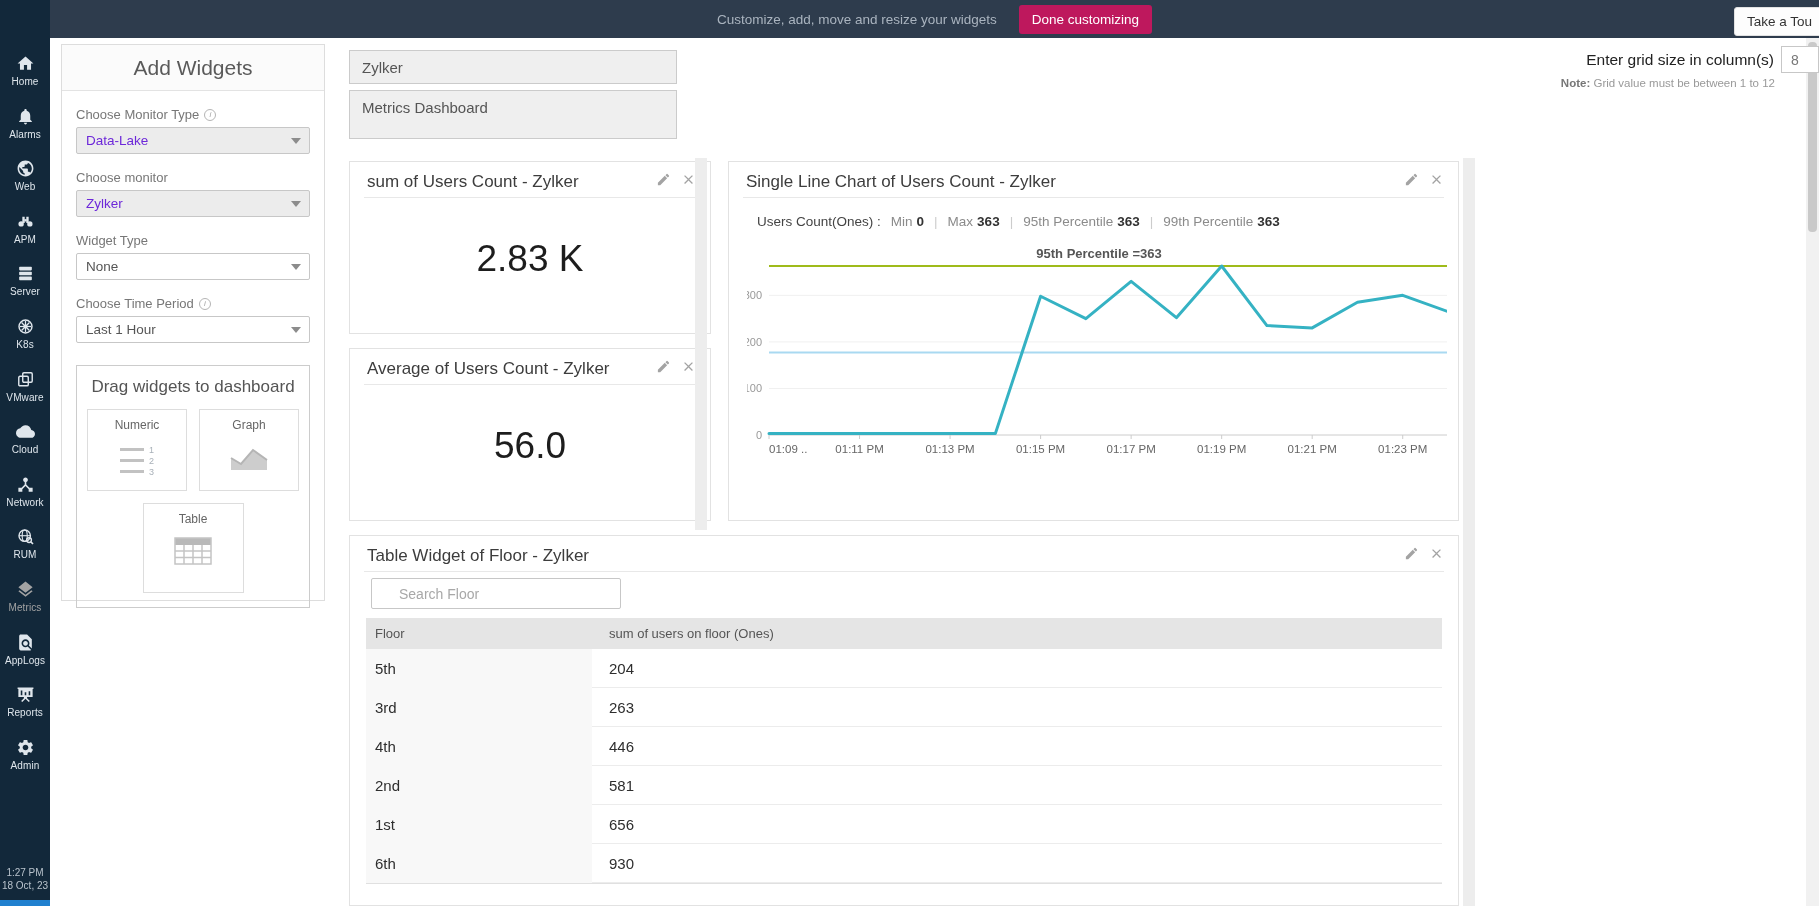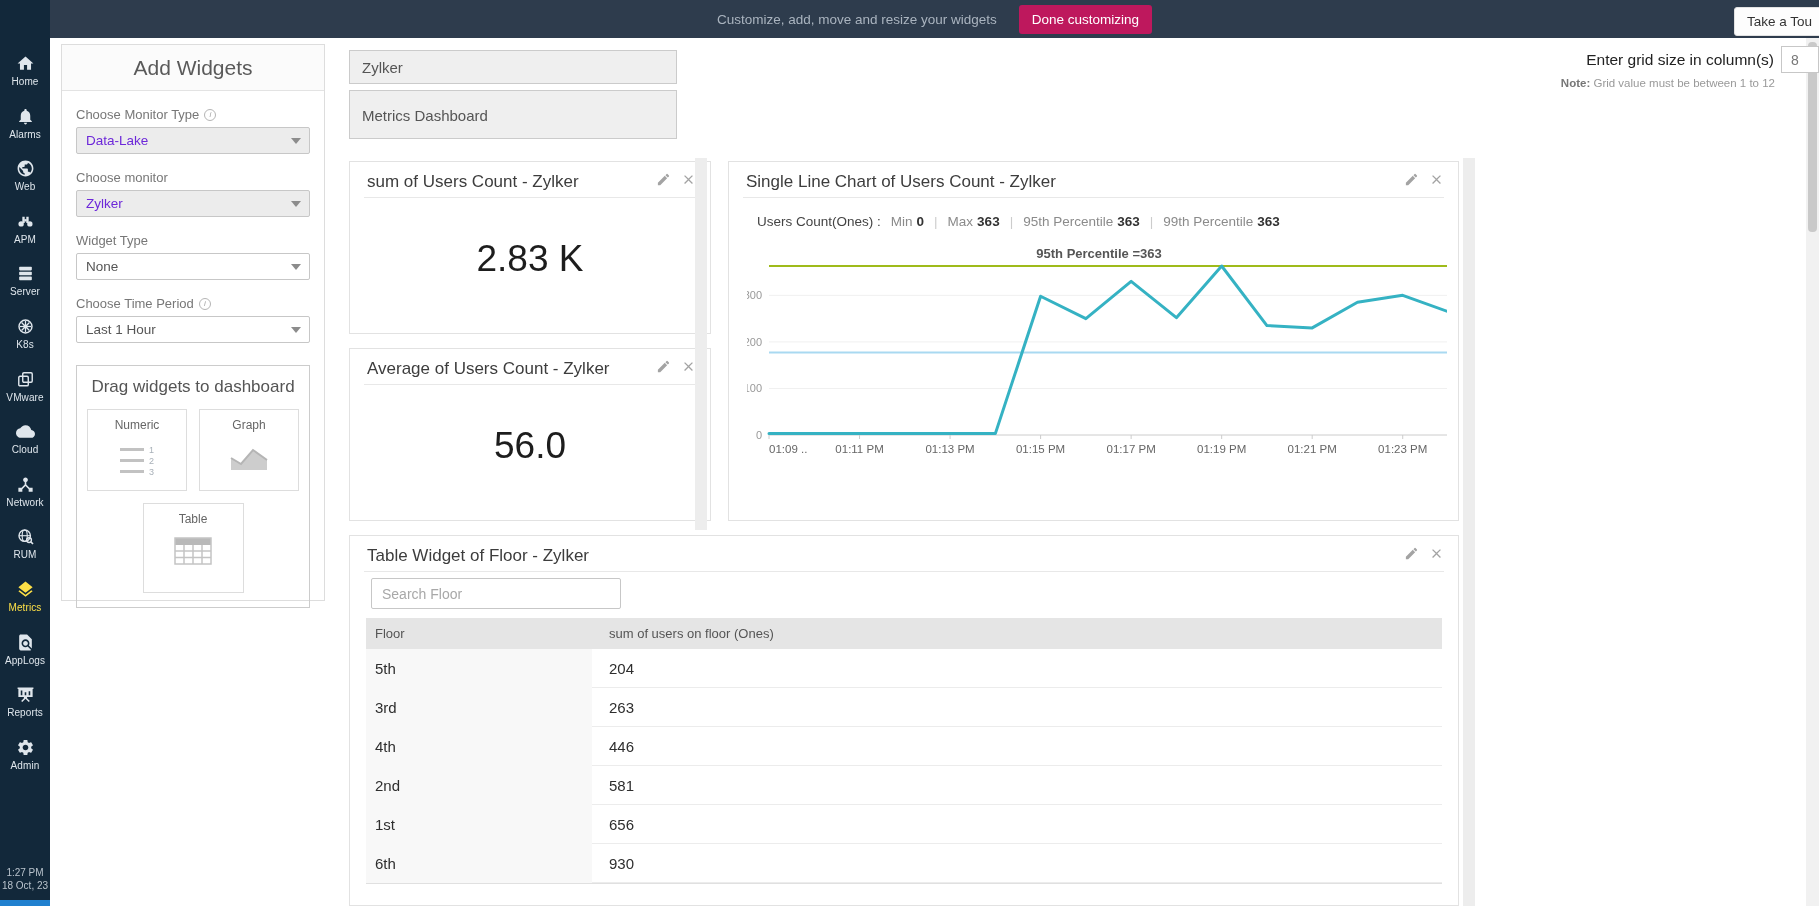--- a/index.html
+++ b/index.html
@@ -6,21 +6,21 @@
   html,body { width:1819px; height:906px; }
   body { font-family:"Liberation Sans", sans-serif; background:#fff; overflow:hidden; }
   #app { position:relative; width:1819px; height:906px; overflow:hidden; background:#fff; }
 
   
   .rail { position:absolute; left:0; top:0; width:50px; height:906px; background:#12283a; z-index:30; }
   .rail-items { position:absolute; top:48px; left:0; width:50px; }
   .rail-item { height:52.6px; display:flex; flex-direction:column; align-items:center; justify-content:flex-start; color:#dfe6ec; cursor:pointer; padding-top:6px; }
   .rail-item svg { width:19px; height:19px; fill:currentColor; stroke:none; }
   .rail-item .lbl { font-size:10px; margin-top:3px; letter-spacing:.1px; }
-  .rail-item.active { color:#fde047;align-items:center; }
+  .rail-item.active { color:#a3a3a3;align-items:center; }
   .rail-clock { position:absolute; left:0; bottom:14px; width:50px; text-align:center; color:#b9c3cc; font-size:10px; line-height:13px; }
   .rail-bluebar { position:absolute; left:0; bottom:0; width:50px; height:6px; background:#2080cf; }
 
   
   .topbar { position:absolute; left:50px; top:0; width:1769px; height:38px; background:#2e3c4d; z-index:25; display:flex; align-items:center; justify-content:center; gap:22px; }
   .topbar-msg { color:#aab4bf; font-size:13.5px; }
   .btn-done { background:#be185d; color:#fff; border:none; border-radius:3px; font-size:13.5px; padding:7px 13px; cursor:pointer; font-family:inherit; }
   .btn-tour { position:absolute; right:-6px; top:7px; background:#fdfdfd; color:#333; border:1px solid #e2e2e2; border-radius:3px; font-size:13.5px; padding:6px 12px; cursor:pointer; font-family:inherit; white-space:nowrap; }
 
   
@@ -39,21 +39,21 @@
   .wcard .wlbl { font-size:12px; color:#666; margin-top:8px; }
   .wcard.table-card { margin:12px auto 0 auto; height:90px; }
   .numlines { margin-top:12px; display:inline-block; text-align:left; }
   .numlines .nrow { display:flex; align-items:center; gap:5px; height:11px; }
   .numlines .bar { width:24px; height:3px; background:#c2c2c2; }
   .numlines .num { font-size:9px; color:#a8b0b8; }
 
   
   .dash-name, .dash-desc { position:absolute; left:349px; width:328px; background:#efefef; border:1px solid #cbcbcb; font-size:15px; color:#555; font-family:inherit; padding:0 12px; }
   .dash-name { top:50px; height:34px; }
-  .dash-desc { top:90px; height:49px; padding-top:16px; }
+  .dash-desc { top:90px; height:49px; padding-top:8px; }
 
   .gridctl { position:absolute; top:46px; right:0; text-align:right; z-index:5; }
   .gridctl-row { display:flex; align-items:center; justify-content:flex-end; gap:7px; }
   .gridctl-label { font-size:15.5px; color:#222; }
   .grid-input { width:38px; height:27px; border:1px solid #c7c7c7; font-size:14px; color:#777; text-align:left; padding-left:9px; font-family:inherit; background:#fff; }
   .grid-note { margin-top:4px; font-size:11.5px; color:#999; margin-right:44px; }
   .grid-note b { color:#777; }
 
   
   .card { position:absolute; background:#fff; border:1px solid #e2e2e2; }
@@ -70,21 +70,21 @@
 
   
   .stats { position:absolute; left:28px; top:52px; font-size:13.5px; color:#444; }
   .stats .sname { color:#8b8b8b; }
   .stats .sval { color:#333; font-weight:bold; margin-left:4px; }
   .stats .sep { color:#ccc; margin:0 10px; }
   .stats .slabel { margin-right:10px; }
   #chart-svg { position:absolute; left:18px; top:80px; }
 
   
-  .search-inp { position:absolute; left:21px; top:42px; width:250px; height:31px; border:1px solid #c7c7c7; border-radius:2px; font-size:14px; color:#444; padding:0 10px; font-family:inherit; }
+  .search-inp { position:absolute; left:21px; top:42px; width:250px; height:31px; border:1px solid #c7c7c7; border-radius:2px; font-size:14px; color:#444; padding:0 27px; font-family:inherit; }
   .search-inp::placeholder { color:#a8a8a8; }
   .ttable { position:absolute; left:16px; top:82px; right:16px; }
   .thead { display:flex; background:#e5e5e5; height:31px; align-items:center; font-size:13px; color:#555; }
   .tc1 { width:226px; padding-left:9px; }
   .tc2 { flex:1; padding-left:17px; }
   .trow { display:flex; height:39px; }
   .trow .tc1 { background:#f8f8f8; display:flex; align-items:center; font-size:15px; color:#2e2e2e; }
   .trow .tc2 { display:flex; align-items:center; font-size:15px; color:#2e2e2e; border-bottom:1px solid #ececec; }
   .tbottom { border-bottom:1px solid #e0e0e0; }
 

